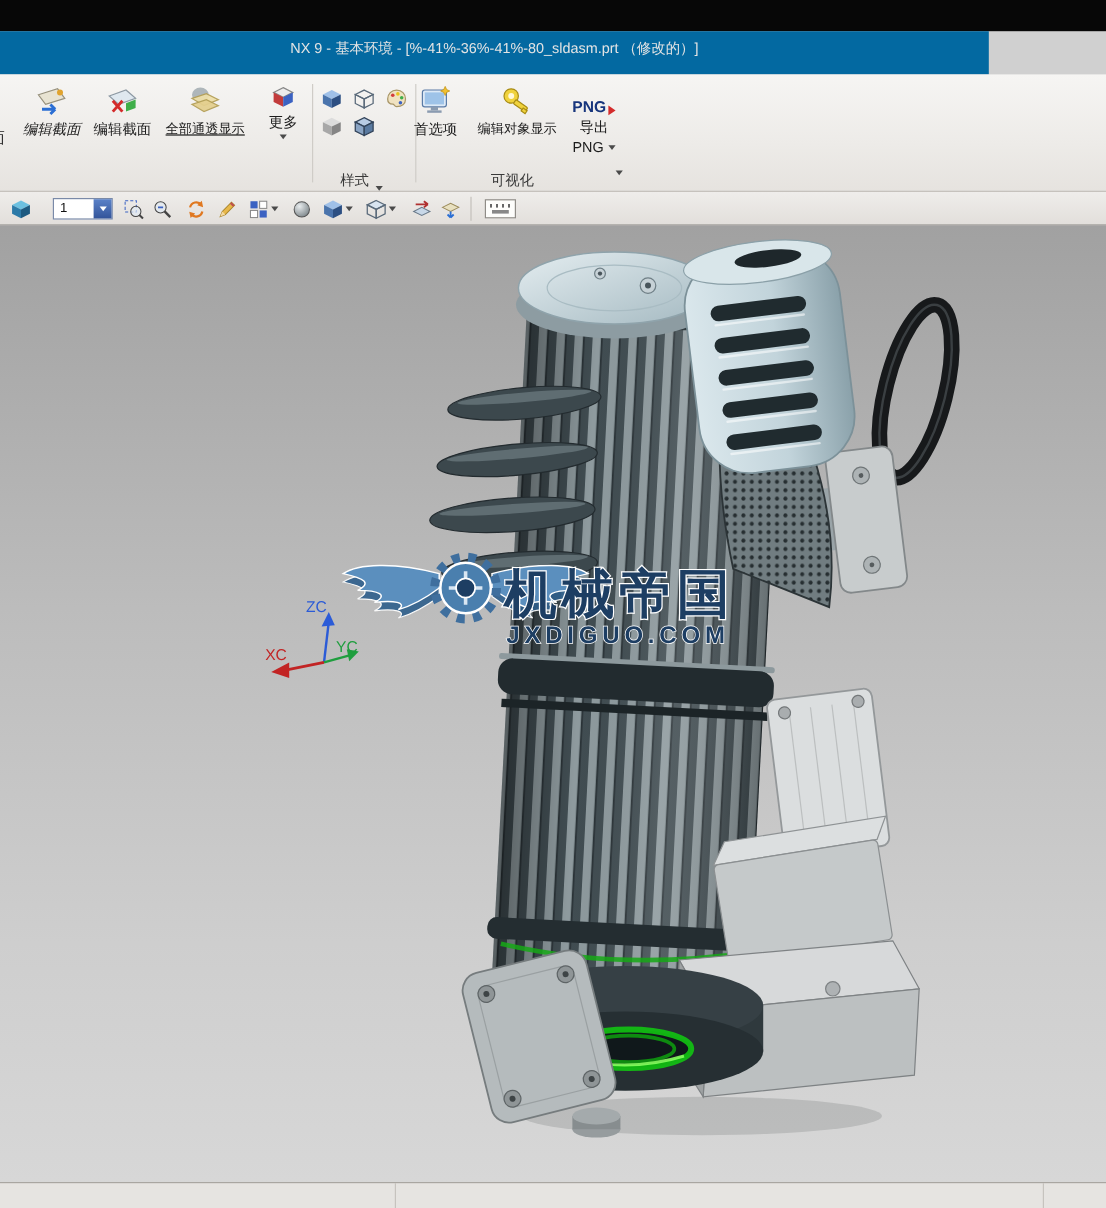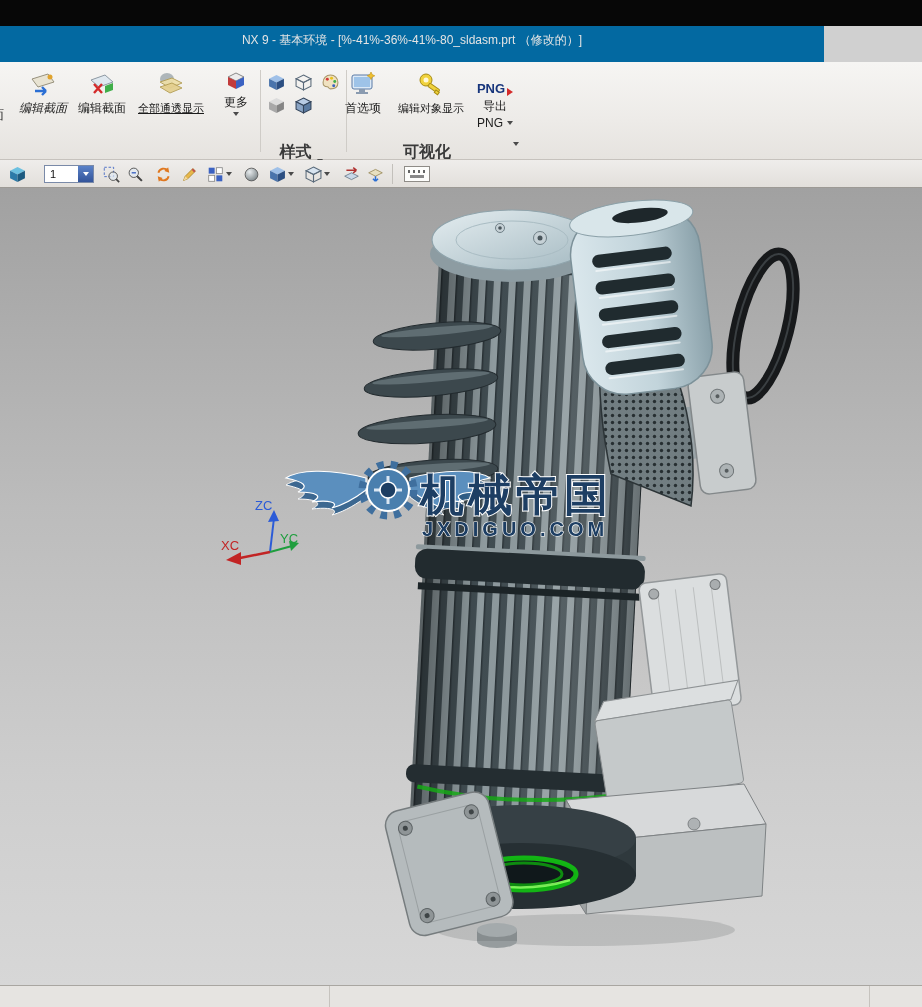--- a/index.html
+++ b/index.html
@@ -24,22 +24,22 @@
     border-bottom:1px solid #c6c2bd;
   }
   .rbtn {
     position:absolute; top:8px; display:flex; flex-direction:column; align-items:center;
     gap:3px; color:#1c1c1c; font-size:12px; text-align:left;
   }
   .rbtn .lbl { white-space:nowrap; line-height:14px; }
   .lbl-sm { font-size:11px; }
   .rsep { position:absolute; top:8px; width:1px; height:82px; background:#cfccc7; }
   .grp-label {
-    position:absolute; top:80px; font-size:16px; color:#3a3a3a;
-    display:flex; align-items:flex-end; justify-content:center; gap:5px;font-weight:bold;
+    position:absolute; top:80px; font-size:12px; color:#3a3a3a;
+    display:flex; align-items:flex-end; justify-content:center; gap:5px;
   }
   .caret-d { width:0; height:0; border-left:4px solid transparent; border-right:4px solid transparent; border-top:5px solid #4a4a4a; }
   .caret-d.sm { border-left-width:3px; border-right-width:3px; border-top-width:4px; }
   .caret-r { width:0; height:0; border-top:4px solid transparent; border-bottom:4px solid transparent; border-left:6px solid #d42b2b; }
   .i28 { width:28px; height:28px; }
   .i22 { width:22px; height:22px; }
   .i16 { width:17px; height:17px; }
   .partial-btn { position:absolute; left:0; top:8px; width:10px; height:80px; overflow:hidden; }
   .partial-btn span { position:absolute; left:-9px; top:36px; font-size:13px; color:#222; }
   .style-grid {

